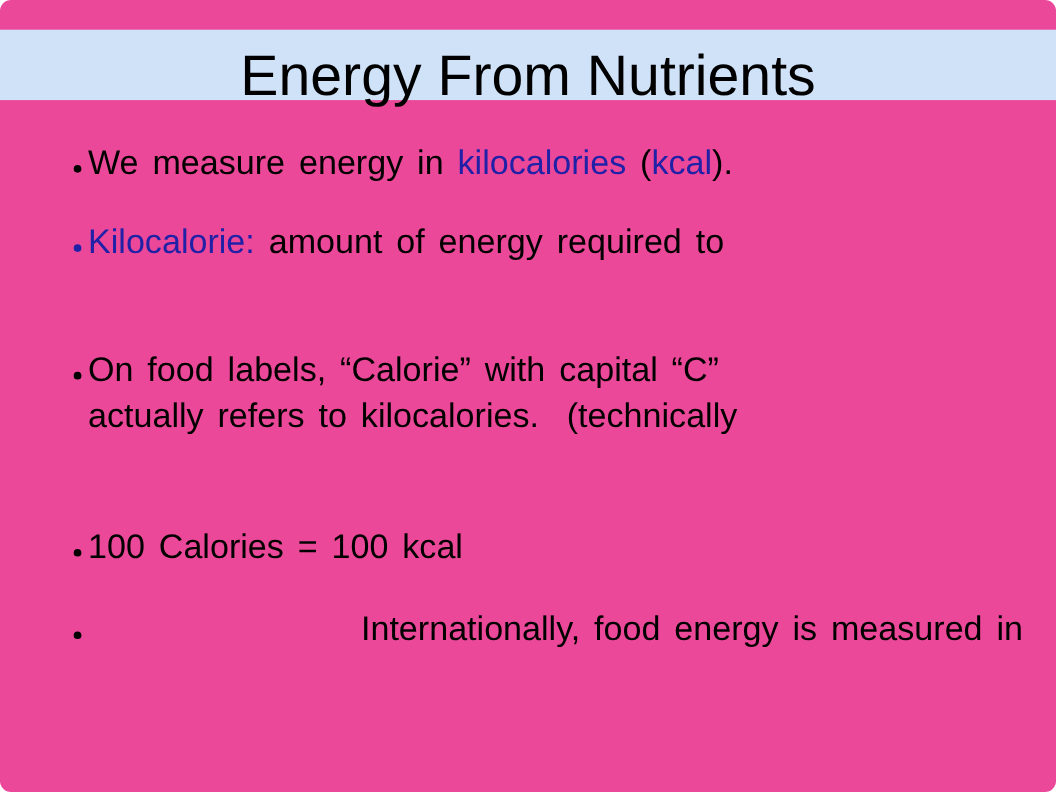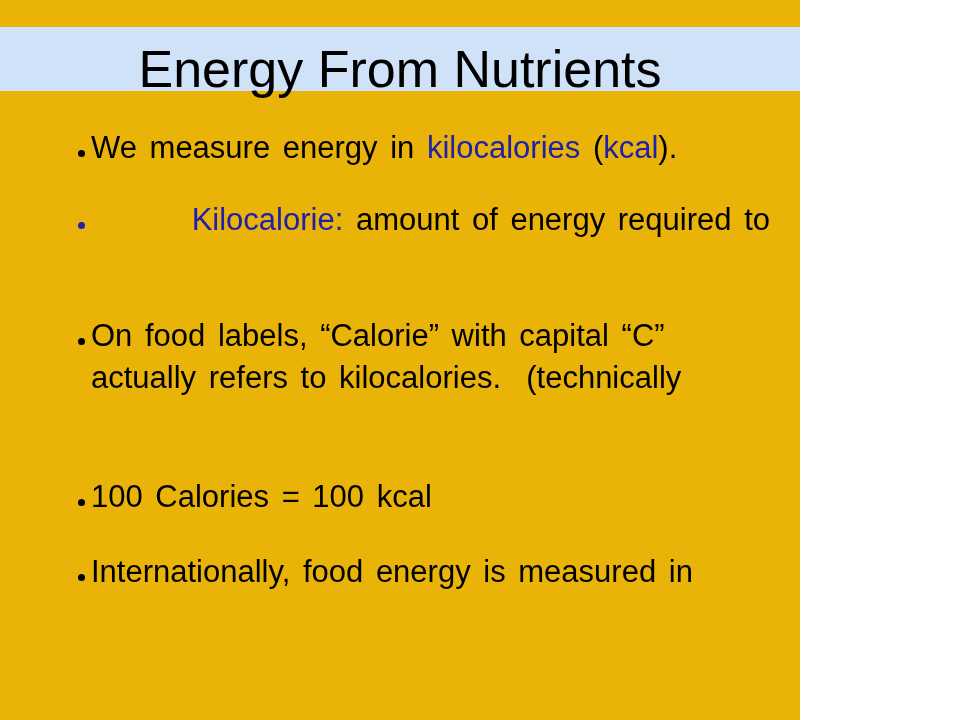--- a/index.html
+++ b/index.html
@@ -2,26 +2,27 @@
 <html><head>
 <meta charset="utf-8">
 <style>
   html, body {
     margin: 0;
     padding: 0;
     background: #ffffff;
   }
   #slide {
     position: relative;
-    width: 800px;
+    width: 960px;
     height: 720px;
-    background: #eab308;
+    background: #ec4899;
     overflow: hidden;
     font-family: "Liberation Sans", "DejaVu Sans", sans-serif;
     color: #000000;
+    border-radius: 10px;
   }
   
   #title-banner {
     position: absolute;
     left: 0;
     top: 27px;
     width: 100%;
     height: 64px;
     background: #cfe2f8;
   }
@@ -32,21 +33,21 @@
     top: 16px;
     text-align: center;
     font-size: 52px;
     line-height: 1;
     color: #000000;
     white-space: pre;
   }
   
   .bullet {
     position: absolute;
-    left: 56px;
+    left: 45px;
     right: 30px;
   }
   .dot {
     position: absolute;
     left: 22px;
     top: 23px;
     width: 7px;
     height: 7px;
     border-radius: 50%;
     background: #000000;
@@ -59,24 +60,24 @@
     white-space: pre;
     word-spacing: 4px;
     color: #000000;
   }
   .blue { color: #2121a8; }
   .sup {
     font-size: 0.6em;
     vertical-align: 0.45em;
   }
   .b1 { top: 127px; }
-  .b2 { top: 199px; text-align: right; }
+  .b2 { top: 199px; }
   .b3 { top: 315px; }
   .b4 { top: 476px; }
-  .b5 { top: 551px; }
+  .b5 { top: 551px; text-align: right; }
 </style>
 </head>
 <body>
 
 <div id="slide">
 
   <div id="title-banner">
     <div id="slide-title">Energy From Nutrients</div>
   </div>
 

